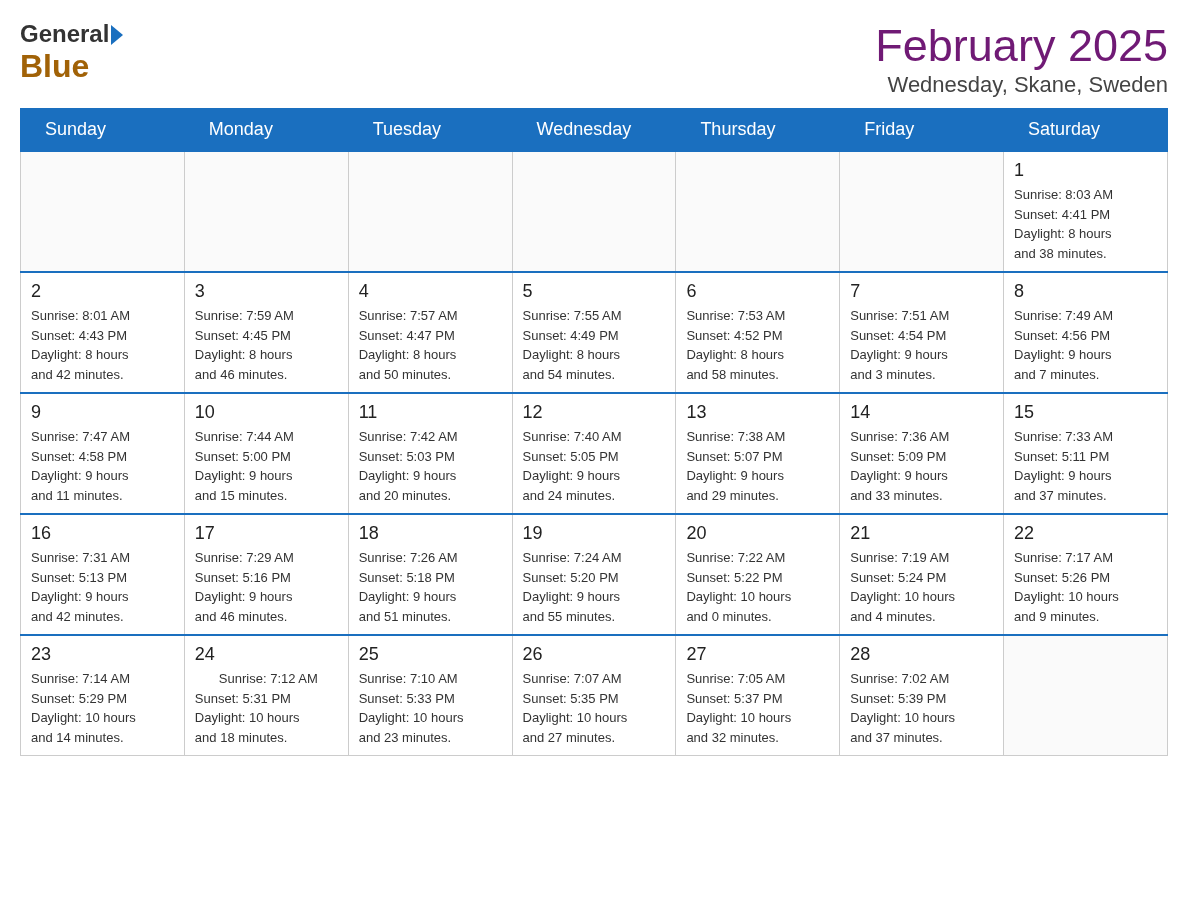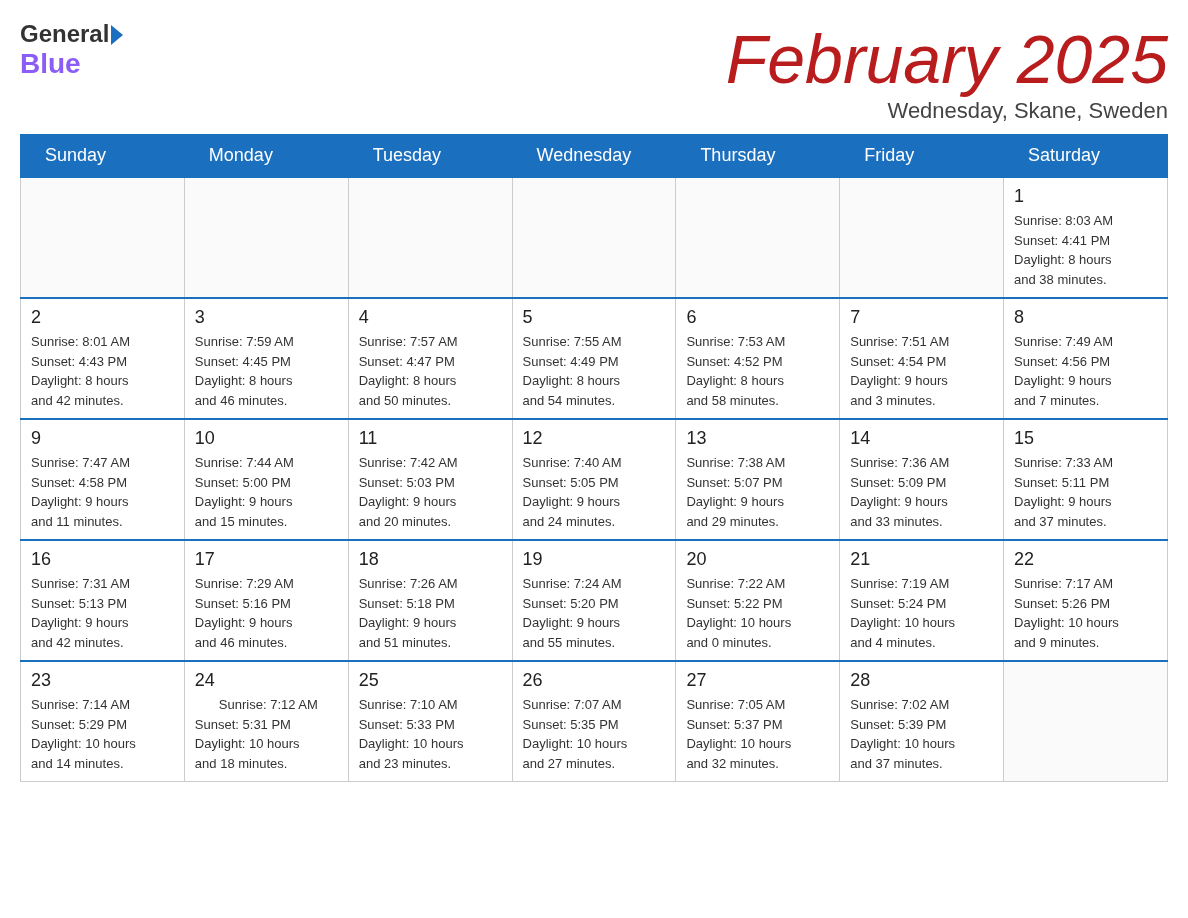--- a/index.html
+++ b/index.html
@@ -22,42 +22,41 @@
       align-items: flex-start;
     }
     .logo-general {
       font-size: 24px;
       font-weight: bold;
       color: #333;
       display: flex;
       align-items: center;
     }
     .logo-blue {
-      font-size: 28px;
+      font-size: 32px;
       font-weight: bold;
-      color: #8b5cf6;
+      color: #a16207;
     }
     .logo-arrow {
       width: 0;
       height: 0;
       border-left: 12px solid #1a6fbf;
       border-top: 10px solid transparent;
       border-bottom: 10px solid transparent;
       display: inline-block;
       margin-left: 2px;
       margin-bottom: -2px;
     }
     .title-section {
       text-align: right;
     }
     .month-title {
-      font-size: 68px;
+      font-size: 45px;
       font-weight: normal;
-      color: #b91c1c;
-      font-style: italic;
+      color: #701a75;
     }
     .location {
       font-size: 22px;
       color: #444;
     }
     .calendar {
       width: 100%;
       border-collapse: collapse;
     }
     .calendar th {

